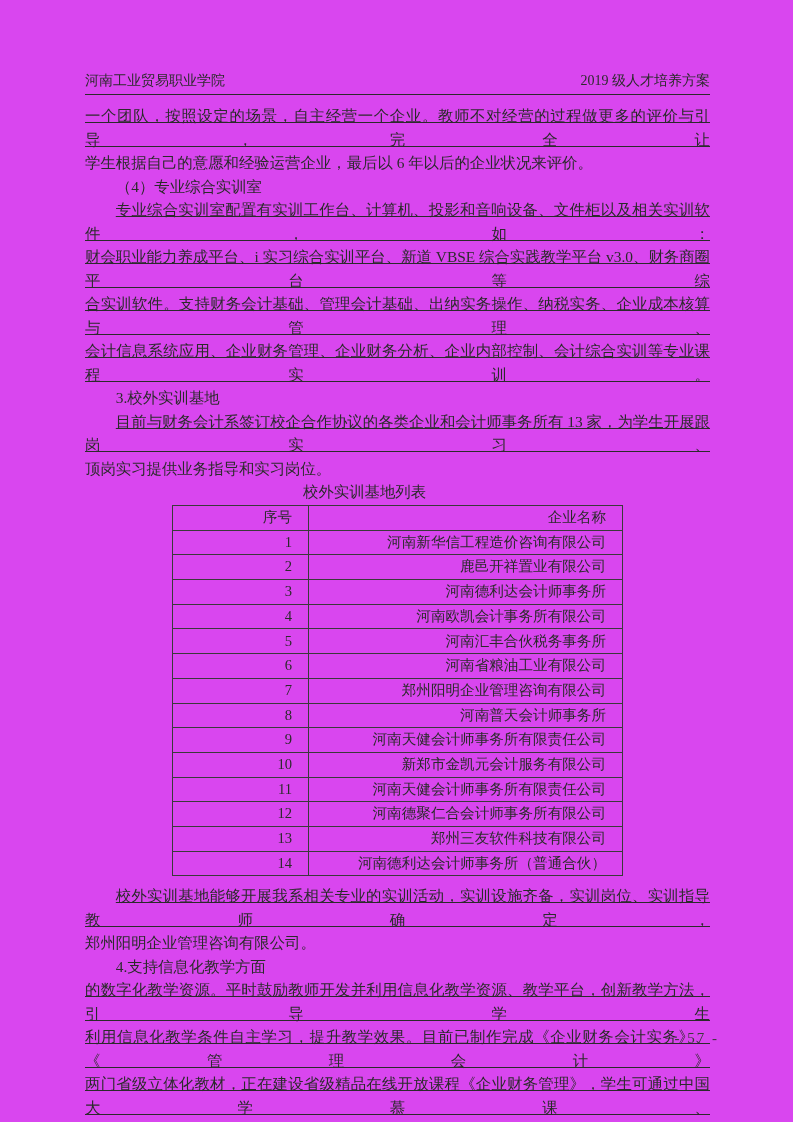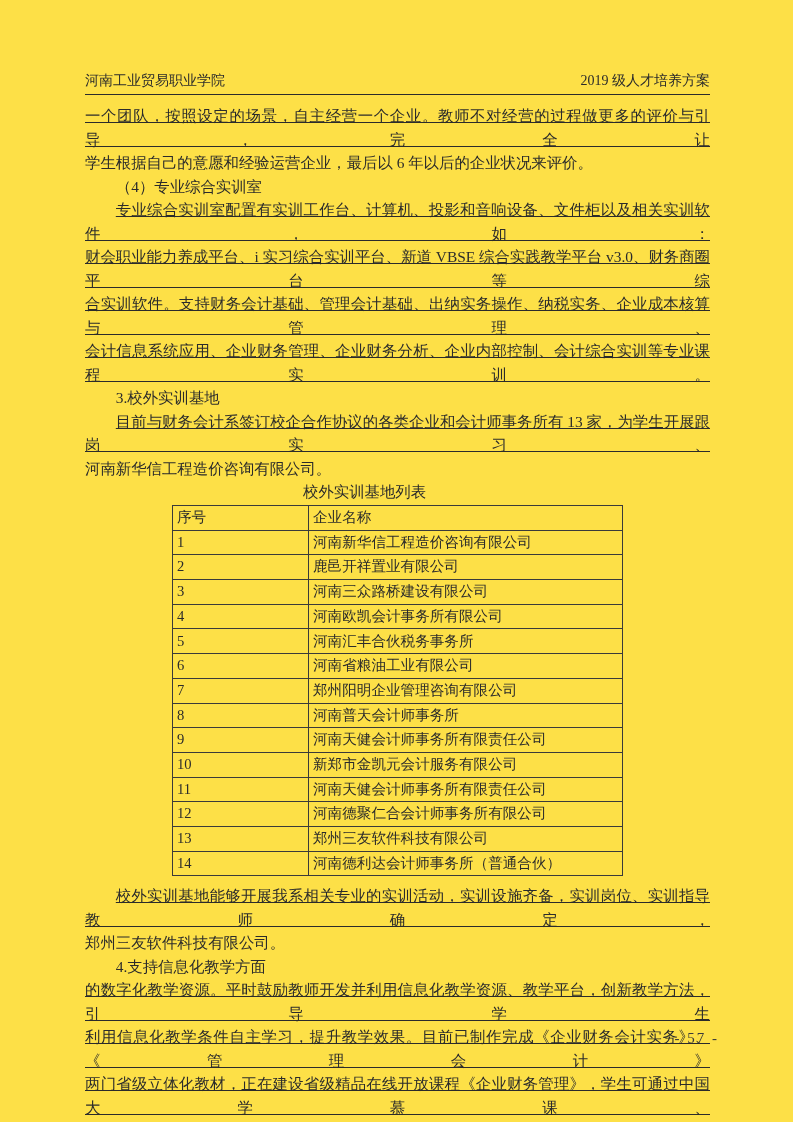--- a/index.html
+++ b/index.html
@@ -4,21 +4,21 @@
 <style>
   html,body{margin:0;padding:0;}
   body{
     background:#e8e7e3;
     font-family:"Liberation Serif","DejaVu Serif",serif;
   }
   .page{
     position:relative;
     width:793px;height:1122px;
     margin:0 auto;
-    background:#fde047;
+    background:#d946ef;
     color:#2b2b2b;
     overflow:hidden;
   }
   .content{
     position:absolute;
     left:85px;top:0;
     width:625px;
   }
   
   .hdr{
@@ -57,24 +57,24 @@
   table.basetable{
     border-collapse:collapse;
     margin-left:87px;
     margin-top:2px;
     table-layout:fixed;
   }
   table.basetable td,table.basetable th{
     border:1px solid #3a3a3a;
     font-weight:normal;
     font-size:14.6px;
-    text-align:left;
+    text-align:right;
     vertical-align:middle;
     height:23.7px;
-    padding:0 4px;
+    padding:0 16px;
     overflow:hidden;
   }
   .col-num{width:136px;}
   .col-name{width:314px;}
   .after-table{margin-top:8px;}
   .footer{
     position:absolute;
     right:74px;
     top:1030px;
     font-size:15px;
@@ -106,21 +106,21 @@
         <div class="ln jl indent">专业综合实训室配置有实训工作台、计算机、投影和音响设备、文件柜以及相关实训软件，如：</div>
         <div class="ln jl">财会职业能力养成平台、i 实习综合实训平台、新道 VBSE 综合实践教学平台 v3.0、财务商圈平台等综</div>
         <div class="ln jl">合实训软件。支持财务会计基础、管理会计基础、出纳实务操作、纳税实务、企业成本核算与管理、</div>
         <div class="ln jl">会计信息系统应用、企业财务管理、企业财务分析、企业内部控制、会计综合实训等专业课程实训。</div>
       </div>
 
       <div class="ln indent">3.校外实训基地</div>
 
       <div>
         <div class="ln jl indent">目前与财务会计系签订校企合作协议的各类企业和会计师事务所有 13 家，为学生开展跟岗实习、</div>
-        <div class="ln">河南新华信工程造价咨询有限公司。</div>
+        <div class="ln">顶岗实习提供业务指导和实习岗位。</div>
       </div>
 
       <div class="caption">校外实训基地列表</div>
 
       <table class="basetable">
         <colgroup>
             <col class="col-num">
             <col class="col-name">
           </colgroup>
         <tbody>
@@ -131,21 +131,21 @@
         <tr>
               <td>1</td>
               <td>河南新华信工程造价咨询有限公司</td>
             </tr>
         <tr>
               <td>2</td>
               <td>鹿邑开祥置业有限公司</td>
             </tr>
         <tr>
               <td>3</td>
-              <td>河南三众路桥建设有限公司</td>
+              <td>河南德利达会计师事务所</td>
             </tr>
         <tr>
               <td>4</td>
               <td>河南欧凯会计事务所有限公司</td>
             </tr>
         <tr>
               <td>5</td>
               <td>河南汇丰合伙税务事务所</td>
             </tr>
         <tr>
@@ -182,21 +182,21 @@
             </tr>
         <tr>
               <td>14</td>
               <td>河南德利达会计师事务所（普通合伙）</td>
             </tr>
       </tbody>
         </table>
 
       <div class="after-table">
         <div class="ln jl indent">校外实训基地能够开展我系相关专业的实训活动，实训设施齐备，实训岗位、实训指导教师确定，</div>
-        <div class="ln">郑州三友软件科技有限公司。</div>
+        <div class="ln">郑州阳明企业管理咨询有限公司。</div>
       </div>
 
       <div class="ln indent">4.支持信息化教学方面</div>
 
       <div>
         <div class="ln jl">的数字化教学资源。平时鼓励教师开发并利用信息化教学资源、教学平台，创新教学方法，引导学生</div>
         <div class="ln jl">利用信息化教学条件自主学习，提升教学效果。目前已制作完成《企业财务会计实务》、《管理会计》</div>
         <div class="ln jl">两门省级立体化教材，正在建设省级精品在线开放课程《企业财务管理》，学生可通过中国大学慕课、</div>
 
       </div>

